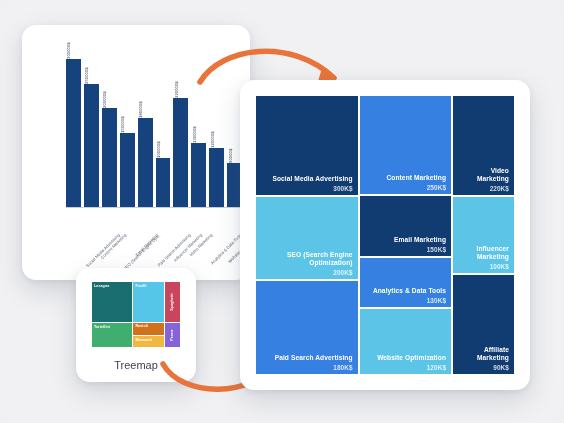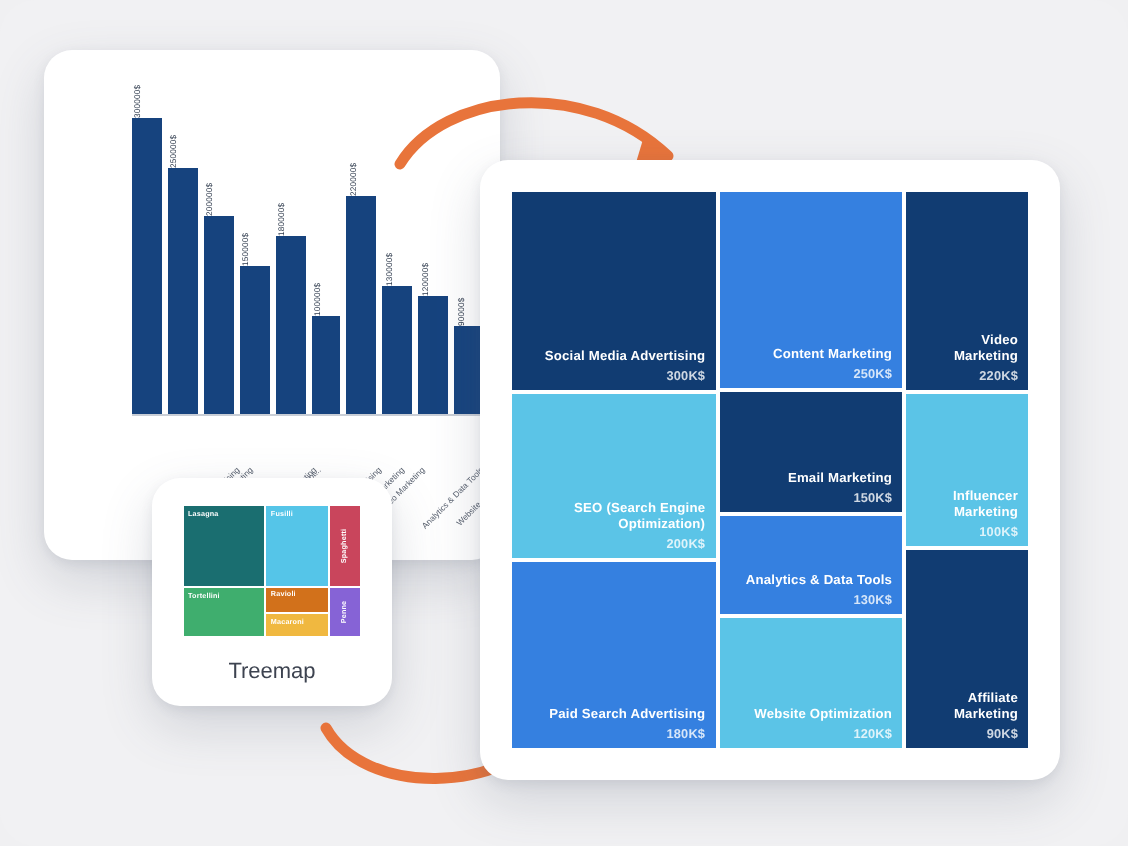--- a/index.html
+++ b/index.html
@@ -45,21 +45,21 @@
   .xticks { position:absolute; left:0; bottom:-46px; width:100%; height:46px;
             display:flex; gap:3px; }
   .xtick { flex:1 1 0; position:relative; }
   .xtick span {
     position:absolute; top:2px; left:50%;
     transform-origin:right top; transform:rotate(-45deg) translateX(-2px);
     font-size:4.2px; color:#5a6270; white-space:nowrap;
   }
 
   
-  #thumb-card { left:76px; top:239px; width:120px; height:114px; }
+  #thumb-card { left:76px; top:268px; width:120px; height:114px; }
   #thumb-tm {
     position:absolute; left:16px; top:14px; width:88px; height:65px;
     display:flex; gap:1px;
   }
   .tm-col { display:flex; flex-direction:column; gap:1px; }
   .tm-cell { position:relative; overflow:hidden; }
   .tm-cell > b {
     position:absolute; left:2px; top:1.5px; font-size:3.6px;
     color:#ffffff; font-weight:700; white-space:nowrap; letter-spacing:.1px;
   }

